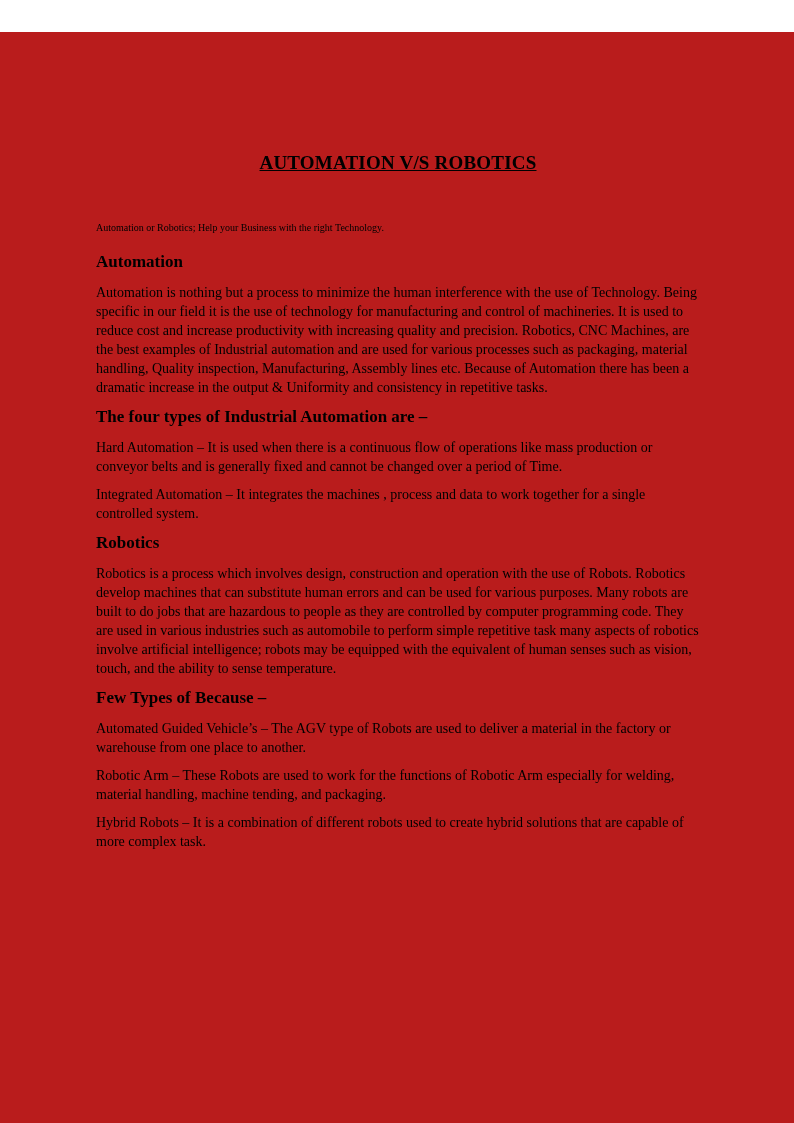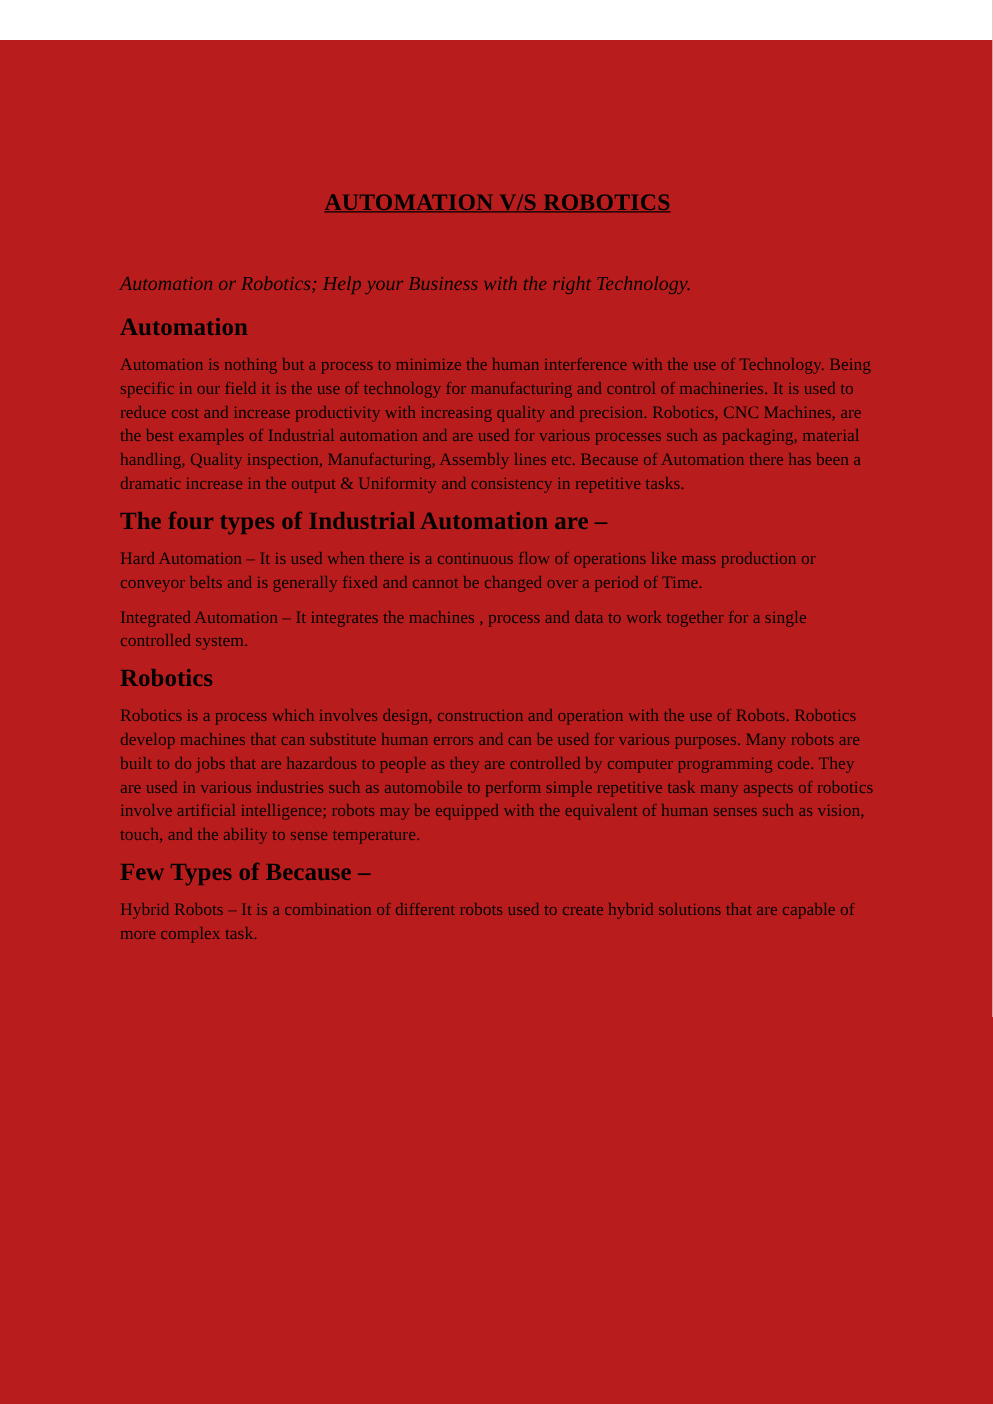--- a/index.html
+++ b/index.html
@@ -25,28 +25,27 @@
   .doc-title {
     font-size: 19px;
     font-weight: bold;
     line-height: 22px;
     text-align: center;
     text-decoration: underline;
     margin: 0 0 44px 0;
     letter-spacing: 0.2px;
   }
   .intro {
-    font-size: 16px;
+    font-size: 10px;
     line-height: 19px;
     margin: 0 0 14px 0;
     white-space: pre-wrap;
-    font-style: italic;
   }
   h2.section-heading {
-    font-size: 20px;
+    font-size: 17px;
     font-weight: bold;
     line-height: 22px;
     margin: 0 0 10px 0;
   }
   p.body-paragraph {
     font-size: 14px;
     line-height: 19px;
     margin: 0 0 9px 0;
     white-space: pre-wrap;
   }
@@ -64,15 +63,17 @@
   <p class="body-paragraph">Automation is nothing but a process to minimize the human interference with the use of Technology. Being specific in our field it is the use of technology for manufacturing and control of machineries. It is used to reduce cost and increase productivity with increasing quality and precision. Robotics, CNC Machines, are the best examples of Industrial automation and are used for various processes such as packaging, material handling, Quality inspection, Manufacturing, Assembly lines etc. Because of Automation there has been a dramatic increase in the output &amp; Uniformity and consistency in repetitive tasks.</p>
 
   <h2 class="section-heading">The four types of Industrial Automation are –</h2>
   <p class="body-paragraph">Hard Automation – It is used when there is a continuous flow of operations like mass production or conveyor belts and is generally fixed and cannot be changed over a period of Time.</p>
   <p class="body-paragraph">Integrated Automation – It integrates the machines , process and data to work together for a single controlled system.</p>
 
   <h2 class="section-heading">Robotics</h2>
   <p class="body-paragraph">Robotics is a process which involves design, construction and operation with the use of Robots. Robotics develop machines that can substitute human errors and can be used for various purposes. Many robots are built to do jobs that are hazardous to people as they are controlled by computer programming code. They are used in various industries such as automobile to perform simple repetitive task many aspects of robotics involve artificial intelligence; robots may be equipped with the equivalent of human senses such as vision, touch, and the ability to sense temperature.</p>
 
   <h2 class="section-heading">Few Types of Because –</h2>
+  <p class="body-paragraph">Automated Guided Vehicle’s – The AGV type of Robots are used to deliver a material in the factory or warehouse from one place to another.</p>
+  <p class="body-paragraph">Robotic Arm – These Robots are used to work for the functions of Robotic Arm especially for welding, material handling, machine tending, and packaging.</p>
   <p class="body-paragraph">Hybrid Robots – It is a combination of different robots used to create hybrid solutions that are capable of more complex task.</p>
 
 </div>
 
 </body></html>

